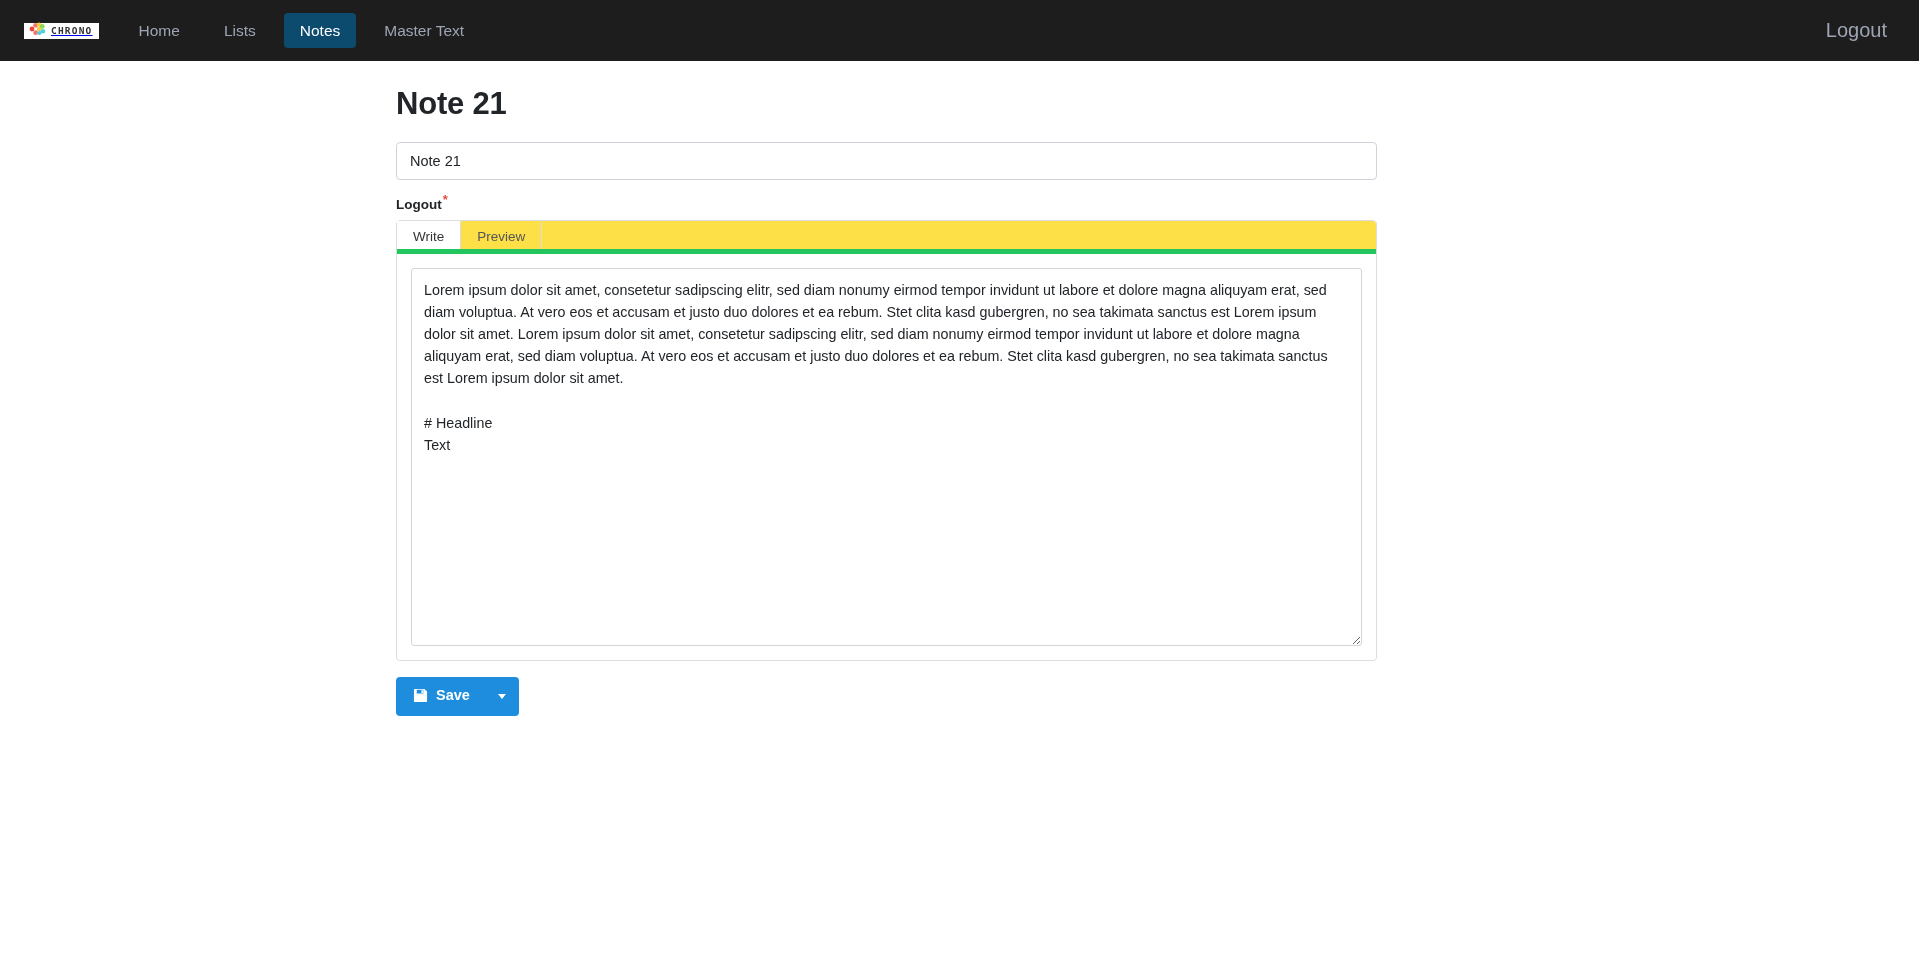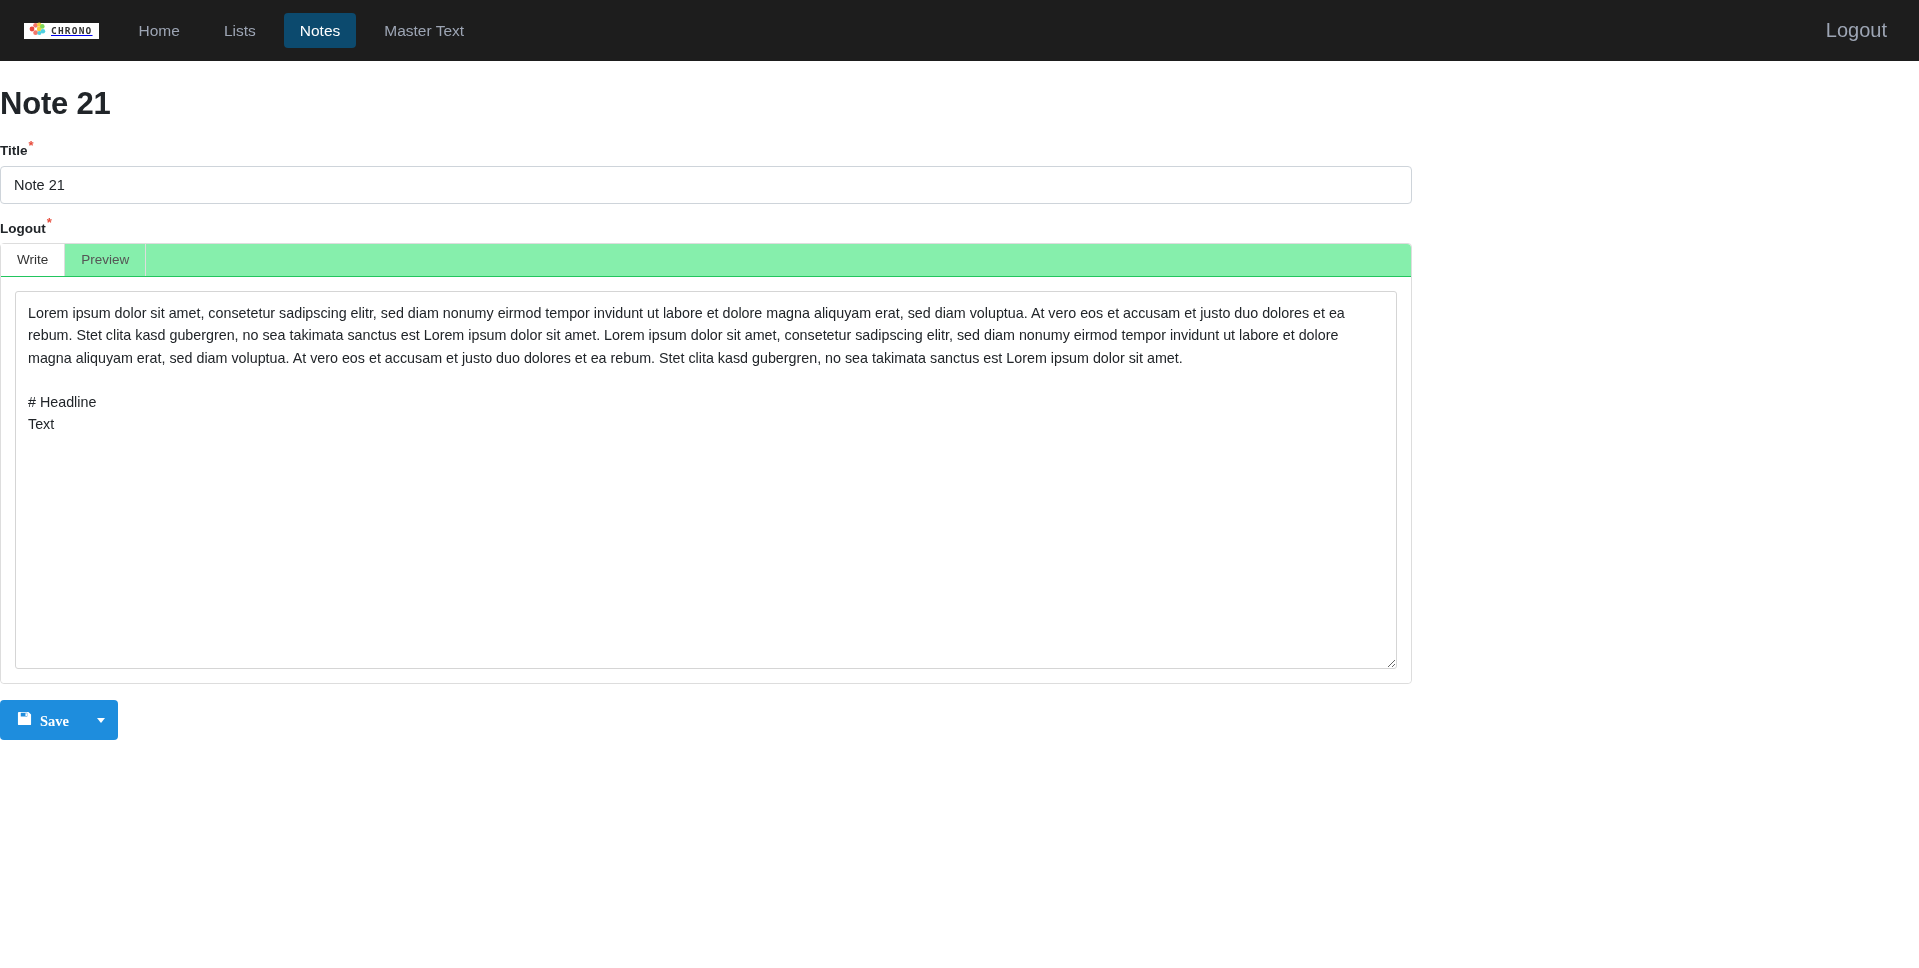--- a/index.html
+++ b/index.html
@@ -79,21 +79,22 @@
     padding: 10px 8px;
     text-decoration: none;
     cursor: pointer;
   }
 
   
   .page {
     padding-top: 0px;
   }
   .container {
-    width: 1412px;
+    width: 981px;
+    margin-left: 396px;
   }
   .page-title {
     font-size: 31px;
     font-weight: 700;
     color: #212529;
     margin: 24px 0 20px 0;
     line-height: 1.2;
     letter-spacing: -0.2px;
   }
 
@@ -131,22 +132,22 @@
   }
 
   
   .md-panel {
     border: 1px solid #dddddd;
     border-radius: 4px;
     background: #ffffff;
   }
   .md-tabs {
     display: flex;
-    background: #86efac;
-    border-bottom: 1px solid #22c55e;
+    background: #fde047;
+    border-bottom: 5px solid #22c55e;
     border-radius: 4px 4px 0 0;
     padding: 0;
     height: 33px;
   }
   .md-tab {
     font-size: 13.5px;
     color: #555555;
     padding: 7px 16px 7px 16px;
     line-height: 1.3;
     cursor: pointer;
@@ -190,25 +191,25 @@
   }
   .btn-row {
     margin-bottom: 13px;
   }
   .btn-group {
     display: inline-flex;
     align-items: stretch;
   }
   .btn {
     display: inline-flex;
-    align-items: flex-end;
+    align-items: flex-start;
     gap: 8px;
     font-size: 14.5px;
     font-weight: 700;
-    font-family: Liberation Serif, serif;
+    font-family: Liberation Sans, sans-serif;
     border: none;
     border-radius: 4px;
     cursor: pointer;
     line-height: 1;
     white-space: nowrap;
   }
   .btn-primary {
     background: #1e8ddd;
     color: #ffffff;
     padding: 11px 18px 11px 17px;
@@ -273,21 +274,20 @@
     <a class="logout-link" href="#">Logout</a>
   </div>
 </nav>
 
 <div class="page">
   <div class="container">
 
     <h1 class="page-title">Note 21</h1>
 
     <div class="form-group">
-      <label class="form-label"><span>Title</span><span class="req-star">*</span></label>
       <input class="form-control" type="text" value="Note 21" style="">
     </div>
 
     <div class="form-group">
       <label class="form-label"><span>Logout</span><span class="req-star">*</span></label>
 
       <div class="md-panel">
         <div class="md-tabs">
           <div class="md-tab active">Write</div>
           <div class="md-tab">Preview</div>

